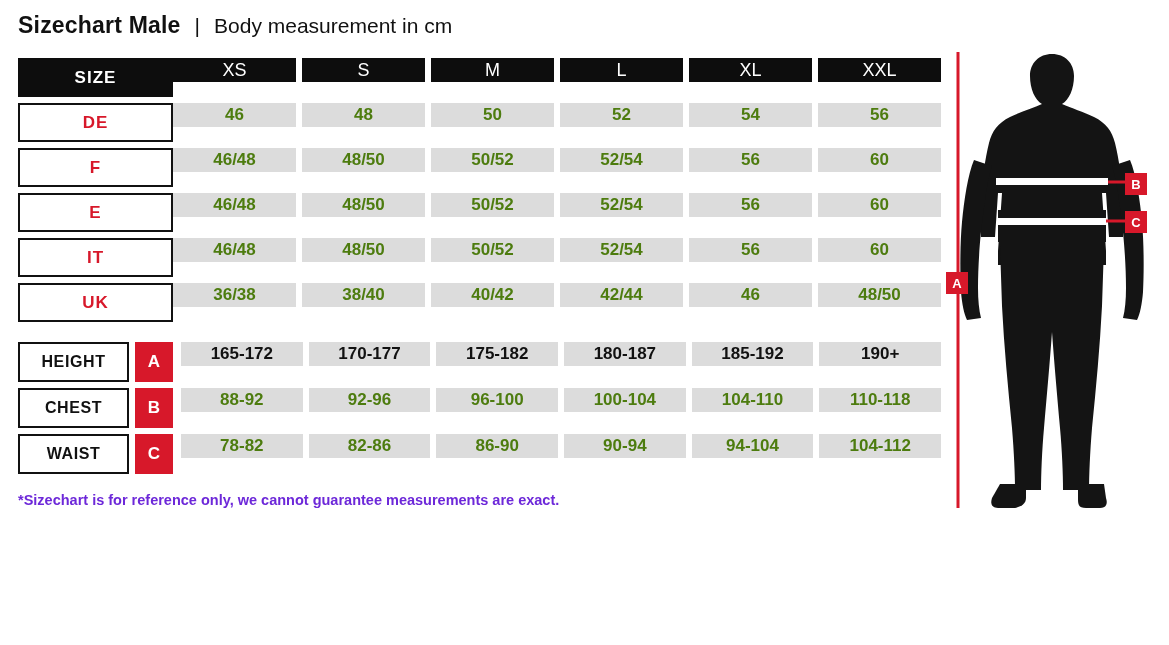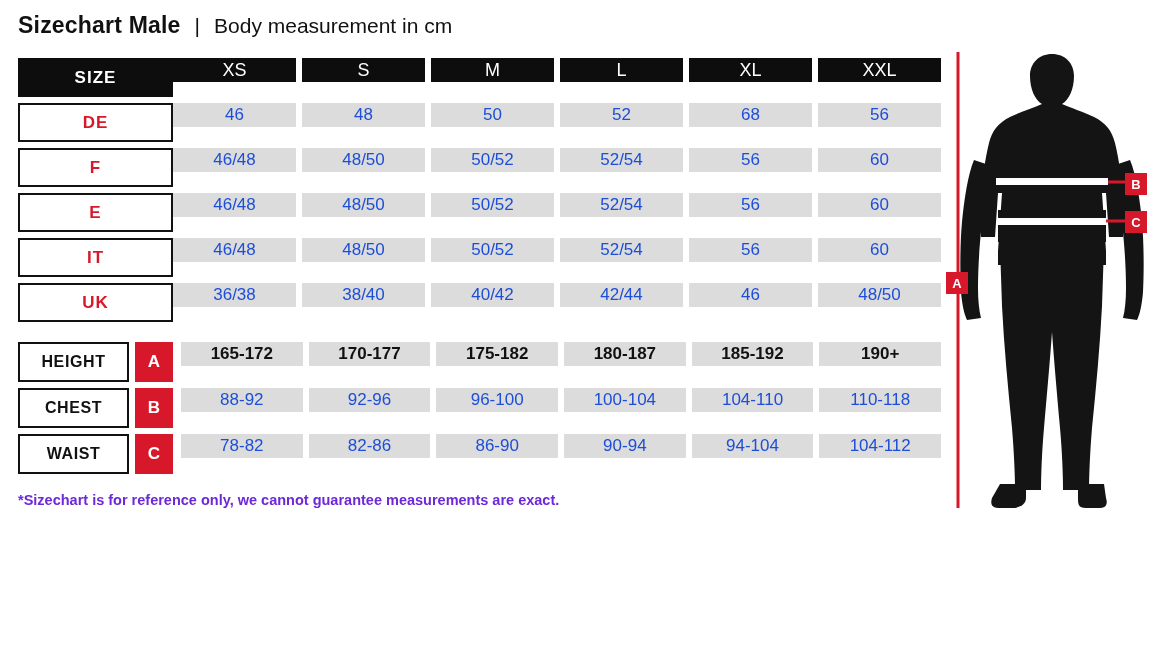--- a/index.html
+++ b/index.html
@@ -129,21 +129,22 @@
   }
   .cell:last-child { margin-right: 0; }
   .cell-head {
     background: #0d0d0d;
     color: #ffffff;
     font-size: 18px;
     font-weight: normal;
   }
   .cell-data {
     background: #dcdcdc;
-    color: #1d4ed8;
+    color: #4d7c0f;
+    font-weight: bold;
   }
   .cell-bold {
     background: #dcdcdc;
     color: #111111;
     font-weight: bold;
     font-size: 17px;
   }
 
   #group-gap { height: 14px; }
 
@@ -204,21 +205,21 @@
       <div class="cell cell-head">XL</div>
       <div class="cell cell-head">XXL</div>
     </div>
 
     <div class="row">
       <div class="lbl lbl-outline">DE</div>
       <div class="cell cell-data">46</div>
       <div class="cell cell-data">48</div>
       <div class="cell cell-data">50</div>
       <div class="cell cell-data">52</div>
-      <div class="cell cell-data">68</div>
+      <div class="cell cell-data">54</div>
       <div class="cell cell-data">56</div>
     </div>
 
     <div class="row">
       <div class="lbl lbl-outline">F</div>
       <div class="cell cell-data">46/48</div>
       <div class="cell cell-data">48/50</div>
       <div class="cell cell-data">50/52</div>
       <div class="cell cell-data">52/54</div>
       <div class="cell cell-data">56</div>

